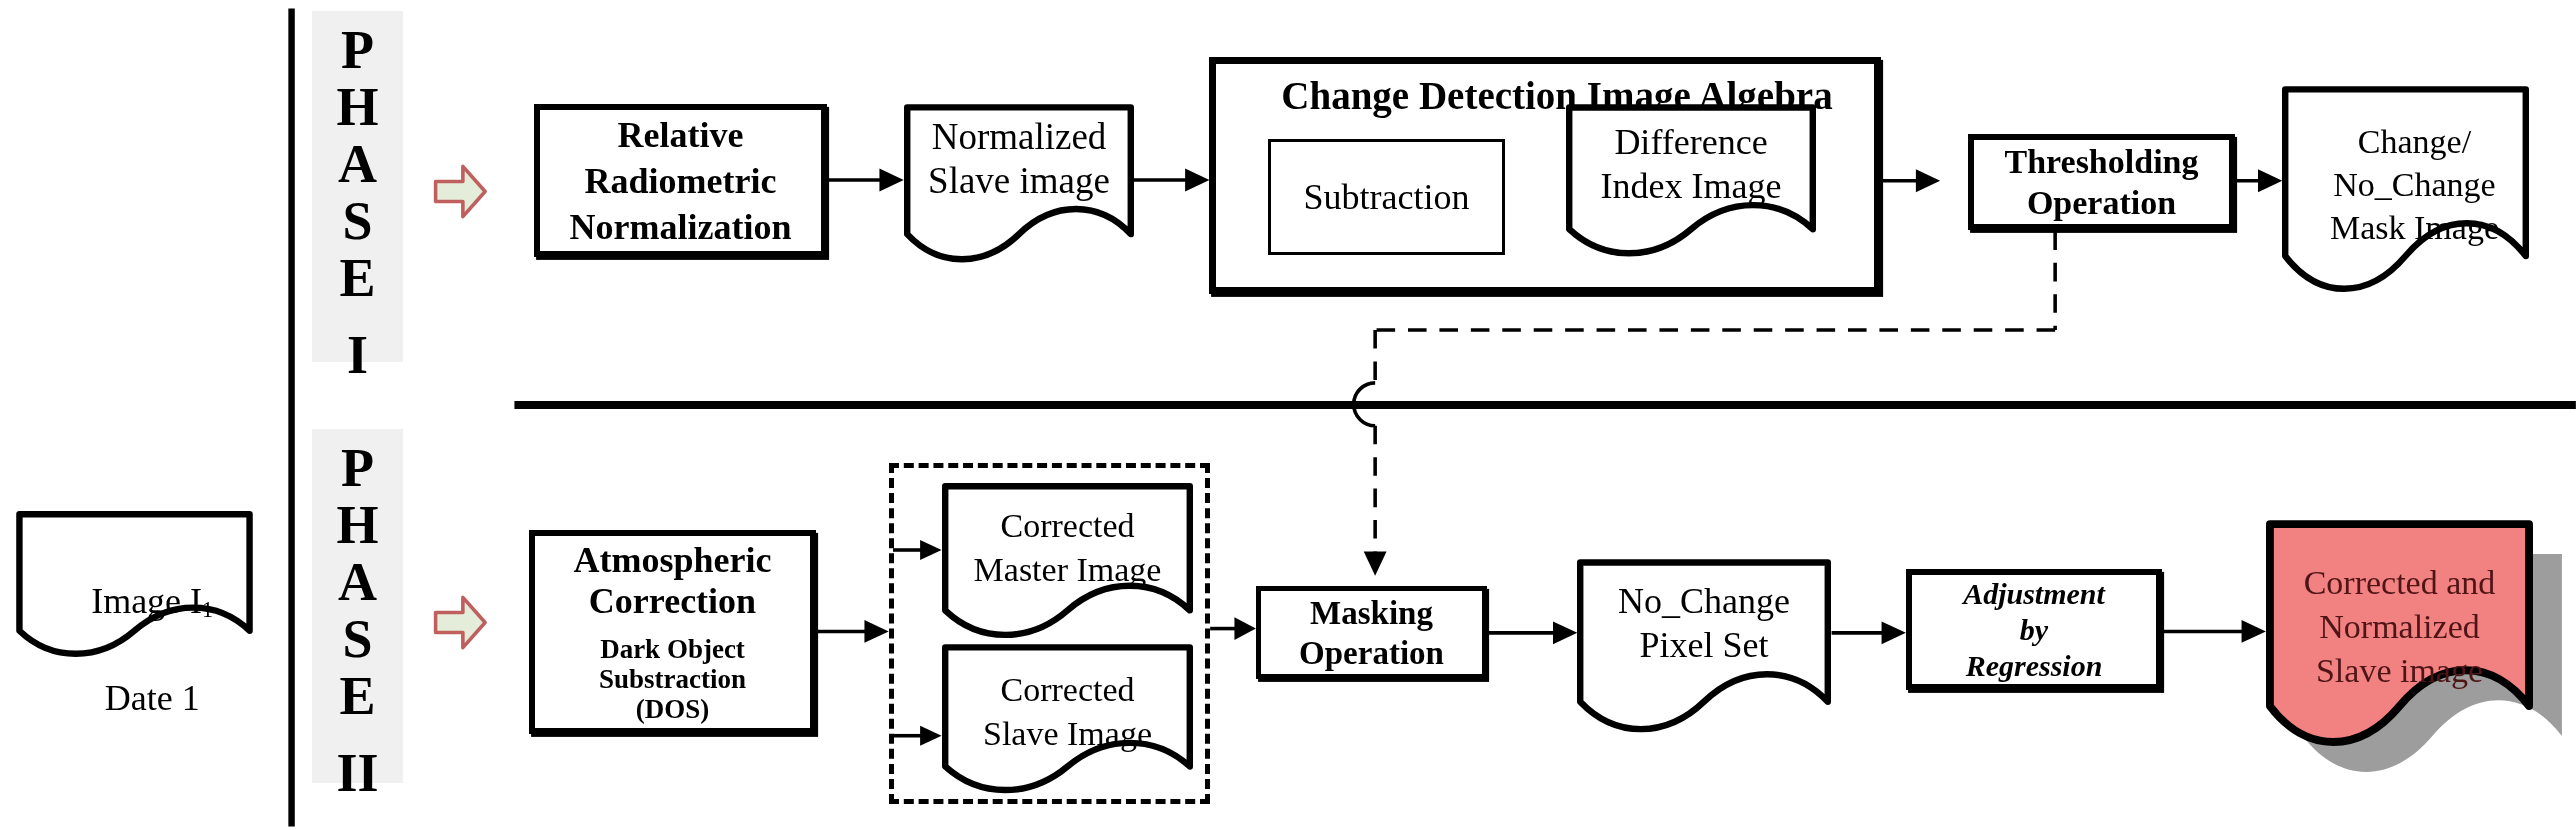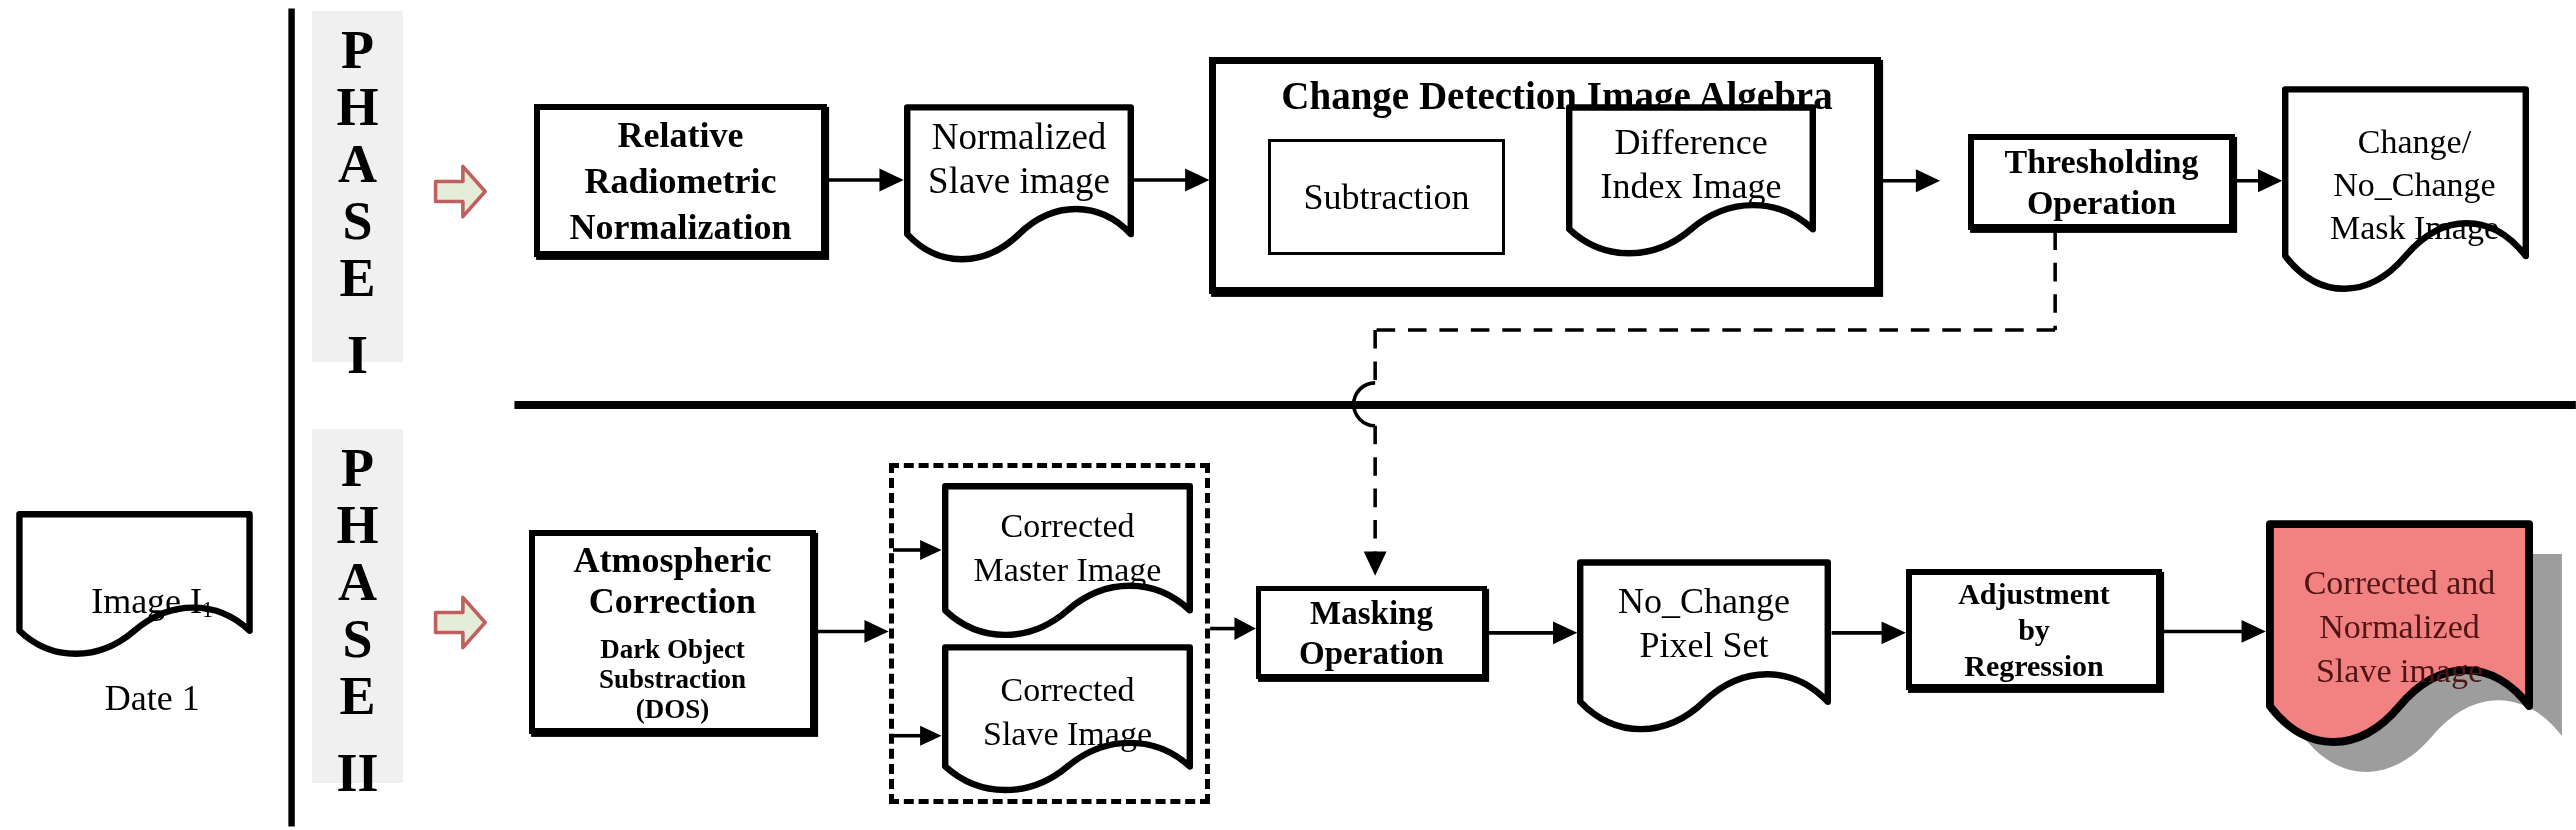--- a/index.html
+++ b/index.html
@@ -255,21 +255,21 @@
   </div>
 
   <div class="doc" style="left: 1577px; top: 559px; width: 254px; height: 204px;">
       <svg width="254" height="204" viewBox="0 0 356 285">
         <path d="M 4.5 4.5 L 351.5 4.5 L 351.5 199.5 C 302.59999999999997 148.20000000000002 231.4 148.20000000000002 178 199.5 C 124.6 250.8 53.4 250.8 4.5 199.5 Z" style="fill:var(--node_bg,#fff);stroke:var(--line,#000);stroke-width:9;stroke-linejoin:round;"></path>
       </svg>
     <div class="doc-label" style="top:20px;">No_Change
 Pixel Set</div>
   </div>
 
-  <div class="node box" style="left:1906px;top:569px;width:256px;height:121px;">
+  <div class="node box" style="left:1906px;top:569px;width:256px;height:121px;font-style:italic;">
     <div class="label bold" style="line-height:36px;font-size:30px;">Adjustment
 by
 Regression</div>
   </div>
 
   <div class="doc doc-output" style="left: 2266px; top: 520px; width: 267px; height: 266px;">
       <svg width="267" height="266" viewBox="0 0 374 372">
         <path d="M 5.5 5.5 L 368.5 5.5 L 368.5 260.4 C 317.9 193.44 243.1 193.44 187 260.4 C 130.9 327.36 56.1 327.36 5.5 260.4 Z" transform="translate(46,42)" style="fill:var(--output_shadow,#9d9d9d);stroke:none;"></path>
         <path d="M 5.5 5.5 L 368.5 5.5 L 368.5 260.4 C 317.9 193.44 243.1 193.44 187 260.4 C 130.9 327.36 56.1 327.36 5.5 260.4 Z" style="fill:var(--output_fill,#f28181);stroke:var(--line,#000);stroke-width:11;stroke-linejoin:round;"></path>
       </svg>

